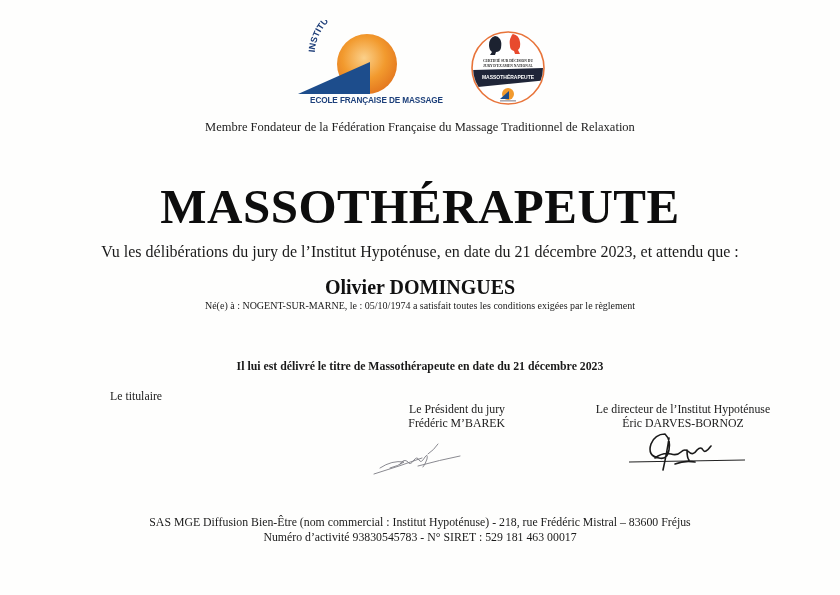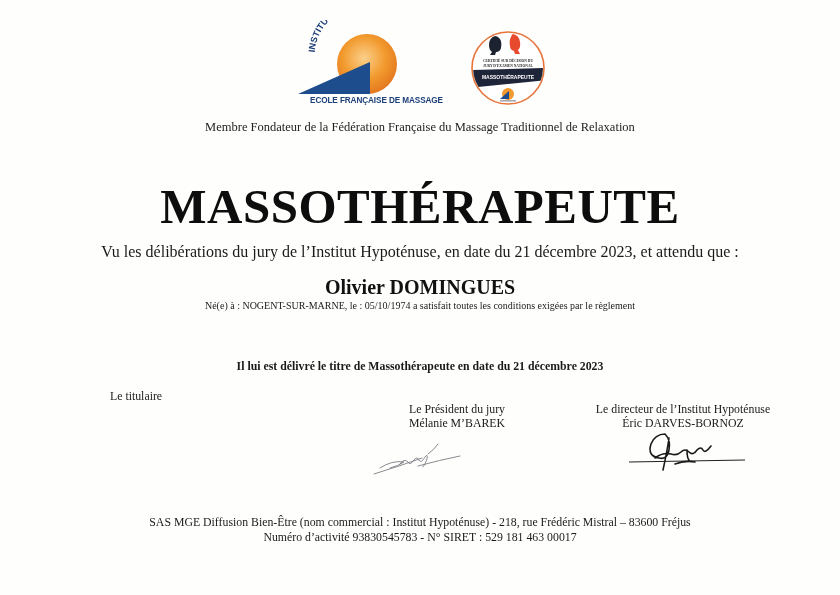--- a/index.html
+++ b/index.html
@@ -97,21 +97,21 @@
 <div id="holder-name" class="abs center">Olivier DOMINGUES</div>
 
 <div id="birth-line" class="abs center">Né(e) à : NOGENT-SUR-MARNE, le : 05/10/1974 a satisfait toutes les conditions exigées par le règlement</div>
 
 <div id="award-line" class="abs center">Il lui est délivré le titre de Massothérapeute en date du 21 décembre 2023</div>
 
 <div id="titulaire" class="abs sig-label">Le titulaire</div>
 
 <div id="president" class="abs sig-label">
   <div>Le Président du jury</div>
-  <div>Mélanie M’BAREK</div>
+  <div>Frédéric M’BAREK</div>
 </div>
 
 <div id="director" class="abs sig-label">
   <div>Le directeur de l’Institut Hypoténuse</div>
   <div>Éric DARVES-BORNOZ</div>
 </div>
 
 <svg id="sig-pres" class="abs" viewBox="0 0 100 40">
   <path d="M4 36 Q30 28 52 20 M10 30 Q22 22 34 24 Q28 28 20 30 M30 26 q4 -6 8 -2 q2 4 6 -2 q3 -4 5 0 q2 4 6 -3 q3 -4 2 2 q-2 6 -4 8 M58 16 q6 -4 10 -10 M48 28 Q70 22 90 18" fill="none" stroke="#7d7d85" stroke-width="0.9" stroke-linecap="round"></path>
 </svg>

